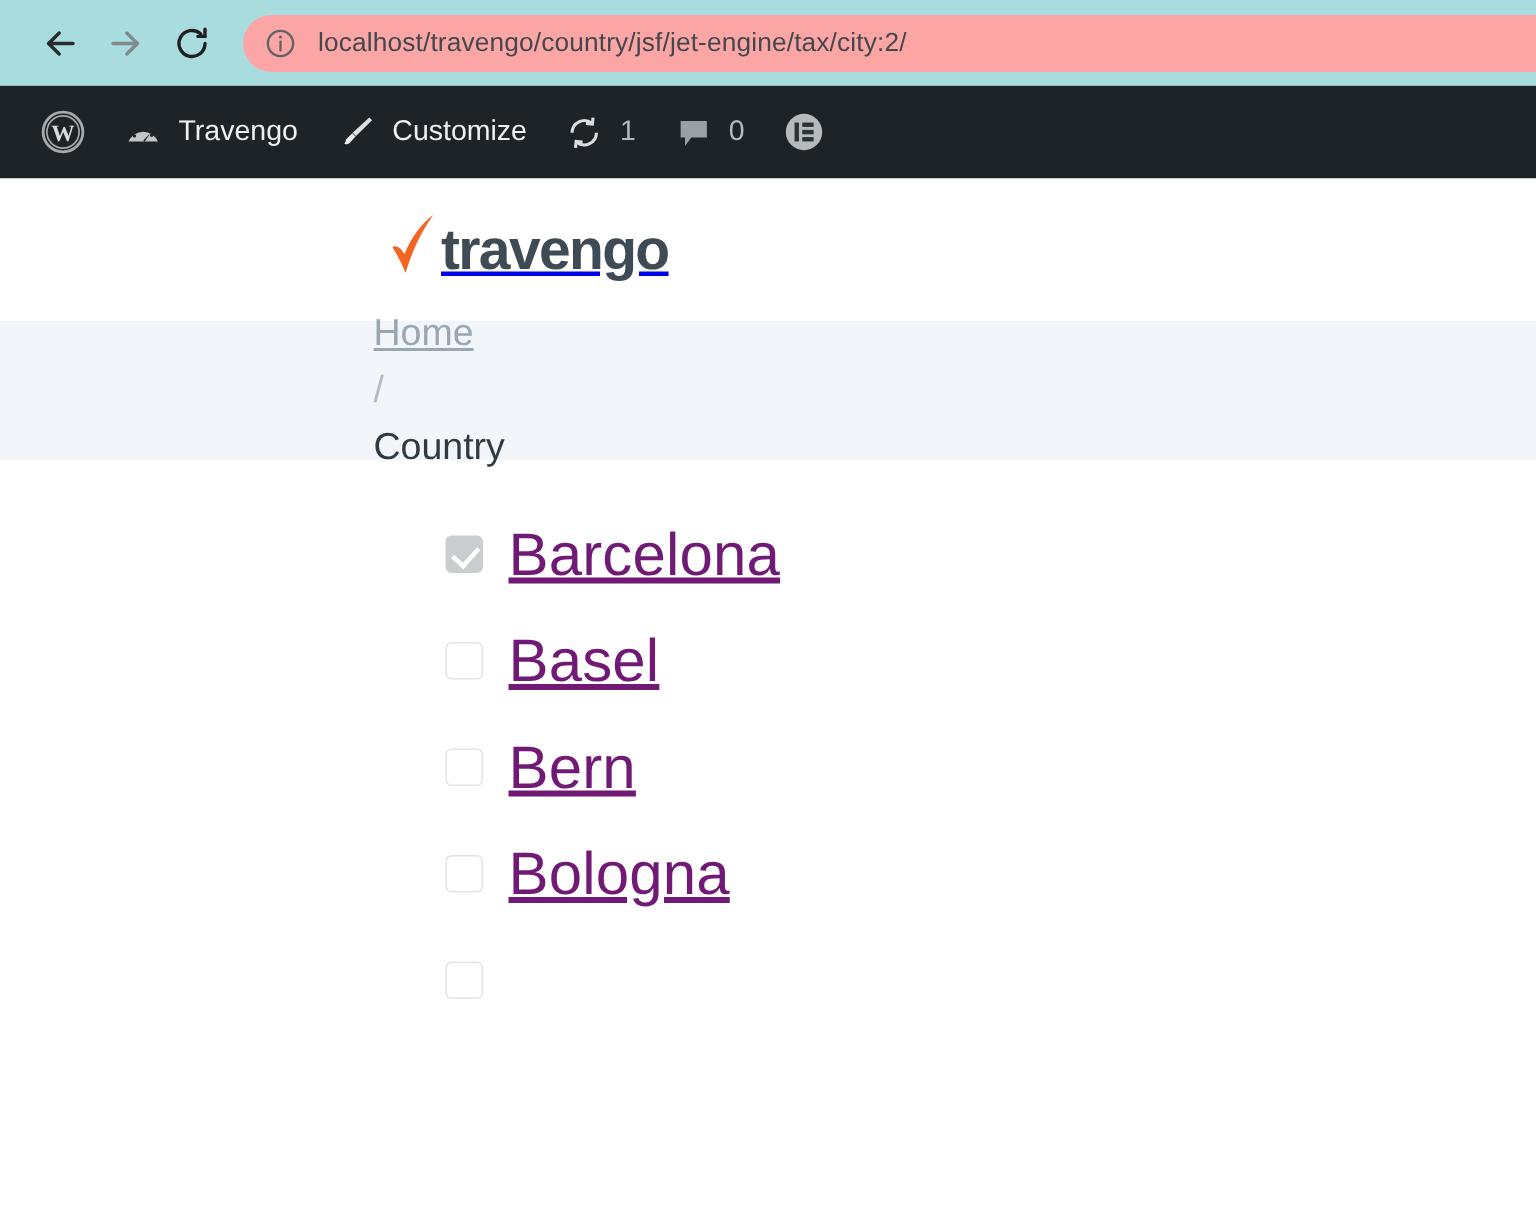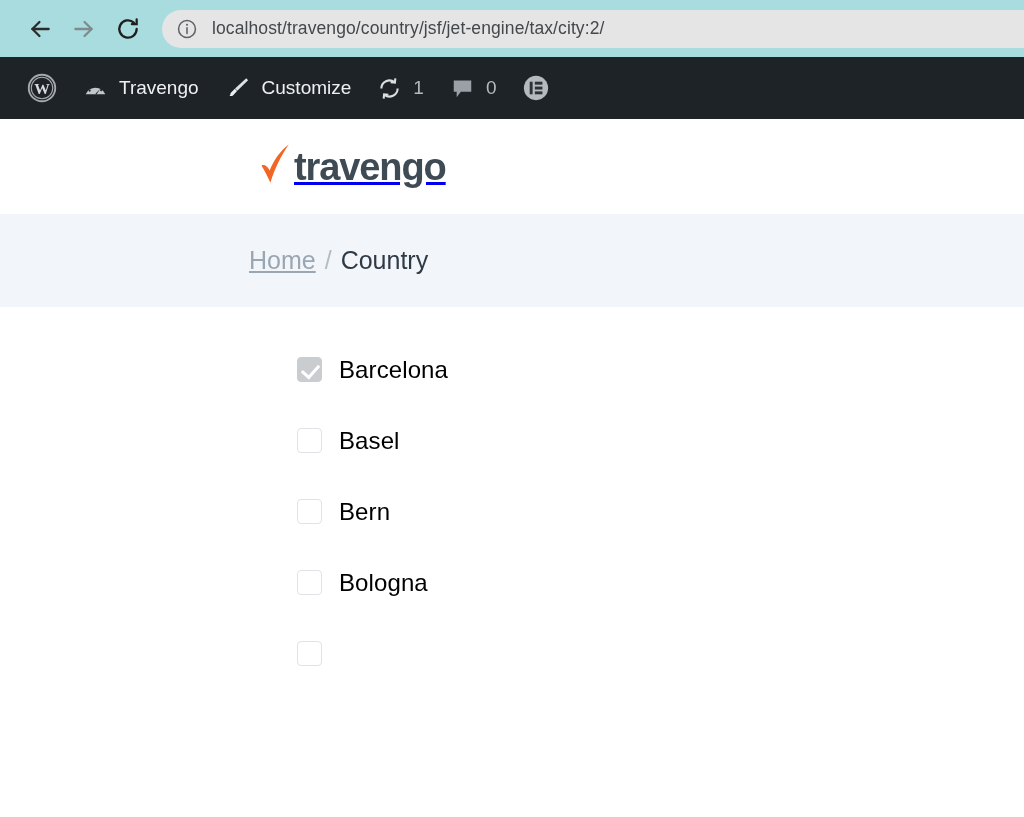--- a/index.html
+++ b/index.html
@@ -28,21 +28,21 @@
     align-items: center;
     justify-content: center;
     flex: 0 0 auto;
   }
   .nav-btn svg { display: block; }
   .url-field {
     flex: 1 1 auto;
     height: 38px;
     margin-left: 12px;
     margin-right: 0;
-    background: #e5e5e5;
+    background: #fca5a5;
     border-radius: 19px 0 0 19px;
     display: flex;
     align-items: center;
     padding-left: 14px;
     overflow: hidden;
   }
   .info-icon {
     width: 22px;
     height: 22px;
     flex: 0 0 auto;
@@ -113,20 +113,21 @@
     background: #f2f6fa;
     display: flex;
     align-items: center;
   }
   .breadcrumb {
     margin-left: 249px;
     font-size: 25px;
     display: flex;
     align-items: baseline;
     gap: 9px;
+    flex-direction: column;
   }
   .crumb-home { color: #9aa7b2; }
   .crumb-sep  { color: #b4bcc4; }
   .crumb-cur  { color: #2f3a45; }
 
   
   .city-list {
     width: 1024px;
     background: #ffffff;
     padding-top: 27px;
@@ -156,24 +157,25 @@
     position: absolute;
     left: 7px;
     top: 3px;
     width: 8px;
     height: 14px;
     border: solid #ffffff;
     border-width: 0 3px 3px 0;
     transform: rotate(42deg);
   }
   .city-label {
-    font-size: 24px;
-    color: #000000;
+    font-size: 40px;
+    color: #701a75;
     line-height: 1;
     letter-spacing: 0.1px;
+    text-decoration: underline;
   }
 </style>
 </head>
 <body>
 
 <div class="browser-bar">
 
   <div class="nav-btn">
     <span>
       <svg width="26" height="26" viewBox="0 0 24 24" fill="none" stroke="#2b2b2b" stroke-width="2.1" stroke-linecap="round" stroke-linejoin="round">

